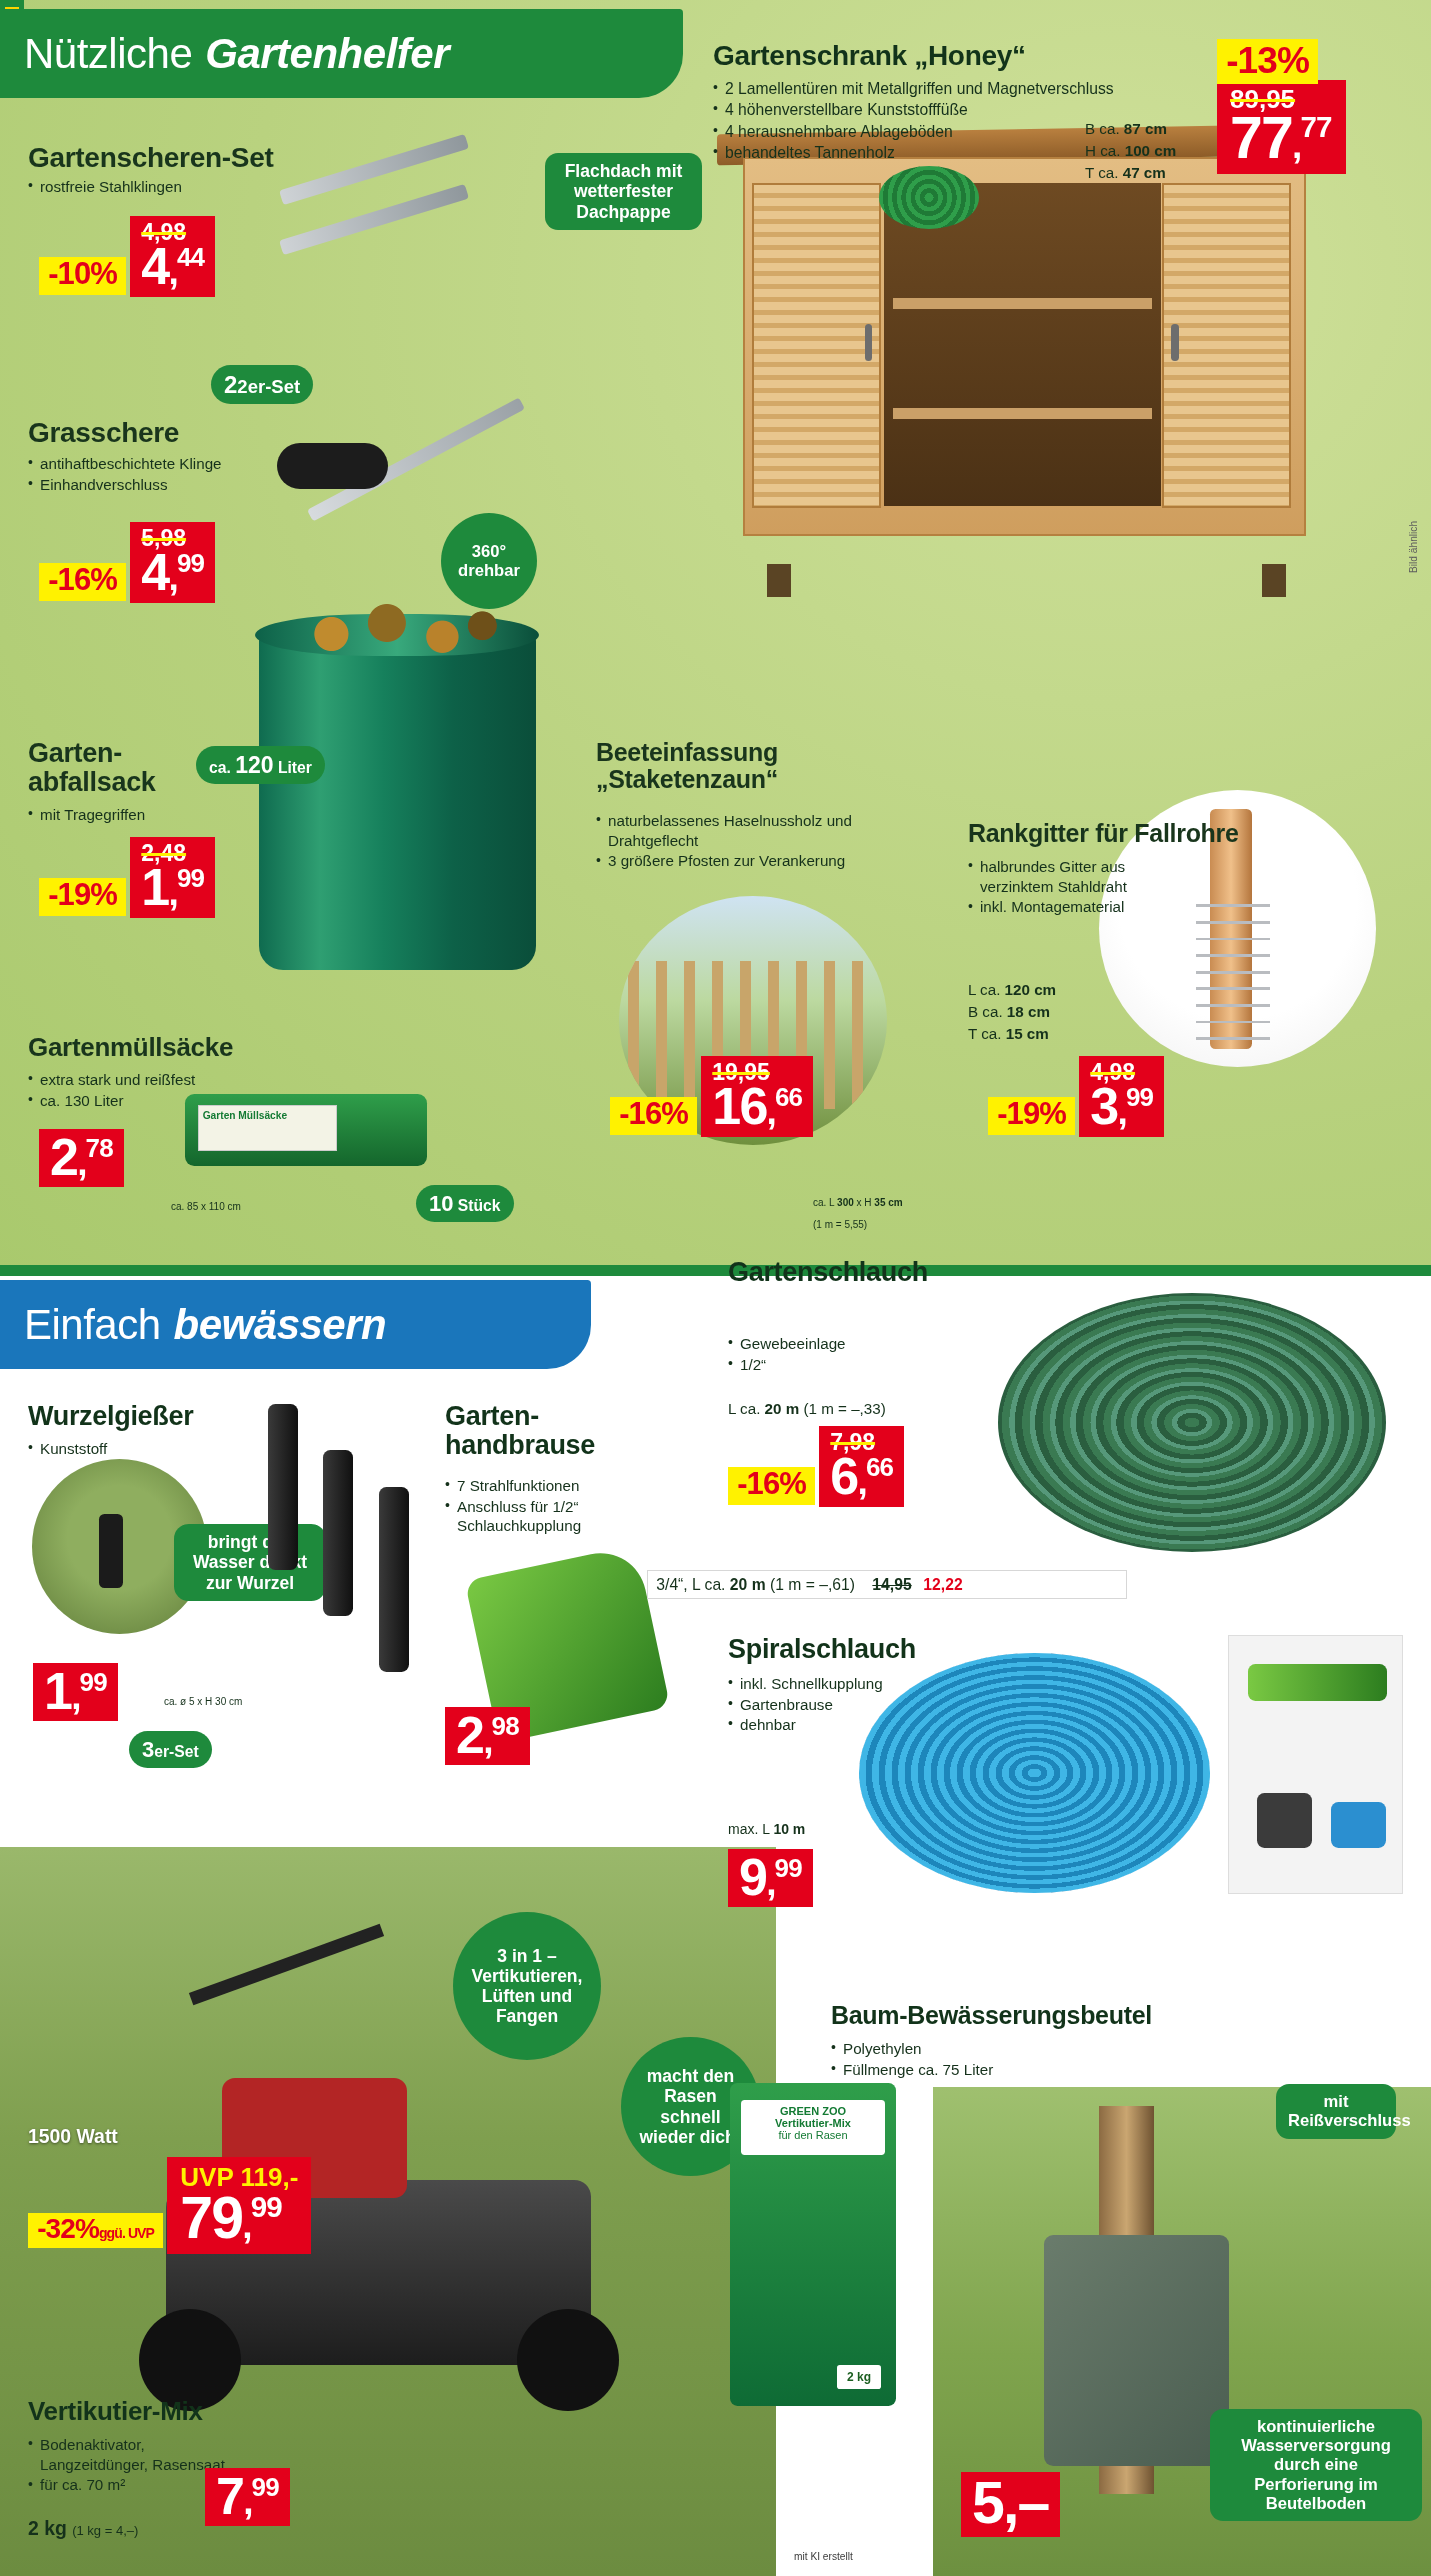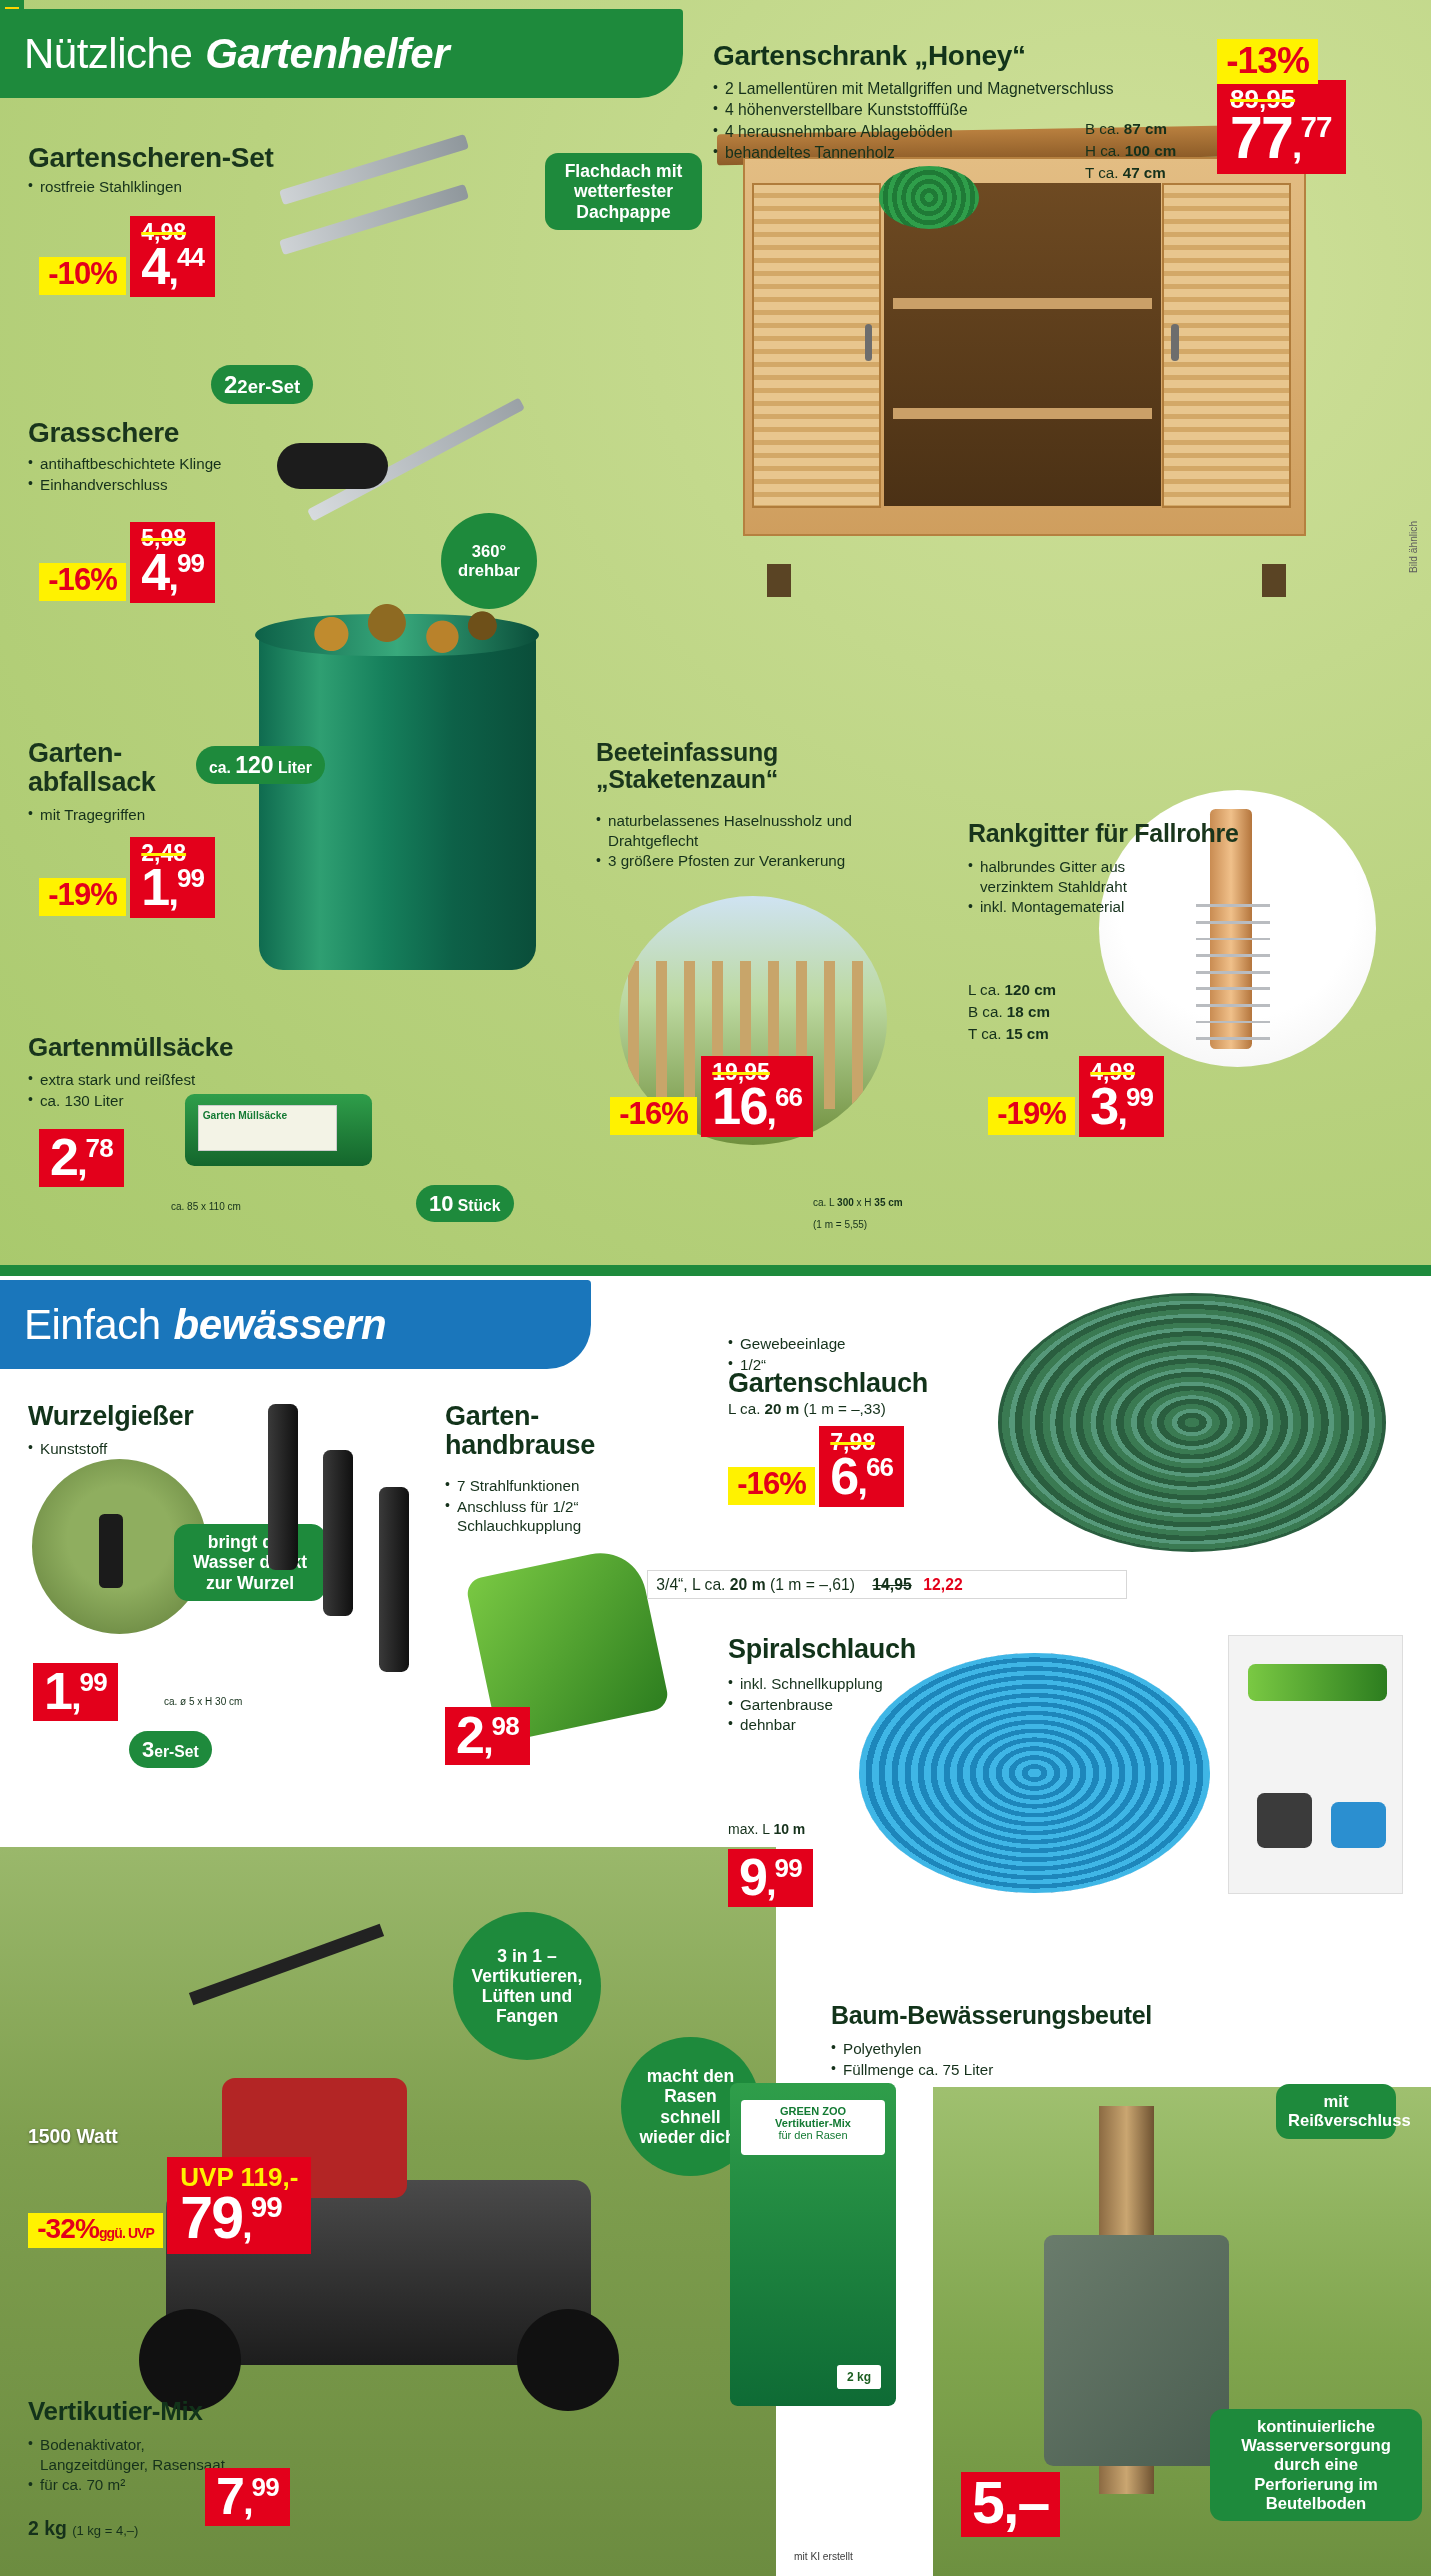--- a/index.html
+++ b/index.html
@@ -201,21 +201,21 @@
   }
   .bin .leaves {
     position:absolute; left:28px; top:28px; width:222px; height:55px;
     background:
       radial-gradient(circle at 20% 60%, #c08b2e 0 16.6px, transparent 17.5px),
       radial-gradient(circle at 45% 40%, #8e6a22 0 18.5px, transparent 19.4px),
       radial-gradient(circle at 70% 65%, #b9822b 0 15.7px, transparent 16.6px),
       radial-gradient(circle at 88% 45%, #6e5019 0 14px, transparent 14.8px);
   }
   .sackroll {
-    position:absolute; left:185px; top:1094px; width:187px; height:72px;
+    position:absolute; left:185px; top:1094px; width:242px; height:72px;
     background:linear-gradient(180deg,#2f9e4a,#14662c);
     border-radius:9.2px;
   }
   .sackroll .label {
     position:absolute; left:13px; top:11px; width:139px; height:46px;
     background:#f3f3e6; border:0.9px solid #ccc; font-size:10.2px; color:#137a33;
     font-weight:700; padding:3.7px;
   }
 
   .shear {
@@ -473,21 +473,21 @@
       <li>7 Strahlfunktionen</li>
       <li>Anschluss für 1/2“ Schlauchkupplung</li>
     </ul>
   </div>
   <div style="position:absolute;left:480px;top:1561px;width:175px;height:166px;
       background:linear-gradient(135deg,#7ac943,#2c7d1f);border-radius:16.6px 46px 16.6px 28px;transform:rotate(-12deg);"></div>
   <div class="pricered" style="position:absolute; left:445px; top:1707px;">
     <span class="now"><span>2</span><span class="comma">,</span><sup>98</sup></span>
   </div>
 
-  <div class="title" style="left:728px; top:1369px; font-size:27px; color:#12331a;">Gartenschlauch</div>
+  <div class="title" style="left:728px; top:1258px; font-size:27px; color:#12331a;">Gartenschlauch</div>
   <div class="bullets" style="left:728px; top:1334px; width:222px;">
     <ul>
       <li>Gewebeeinlage</li>
       <li>1/2“</li>
     </ul>
   </div>
   <div class="small-note" style="left:728px; top:1400px; font-size:15.2px;">
     <span>L ca.</span> <b>20 m</b>
     <span>(1 m = –,33)</span>
   </div>

